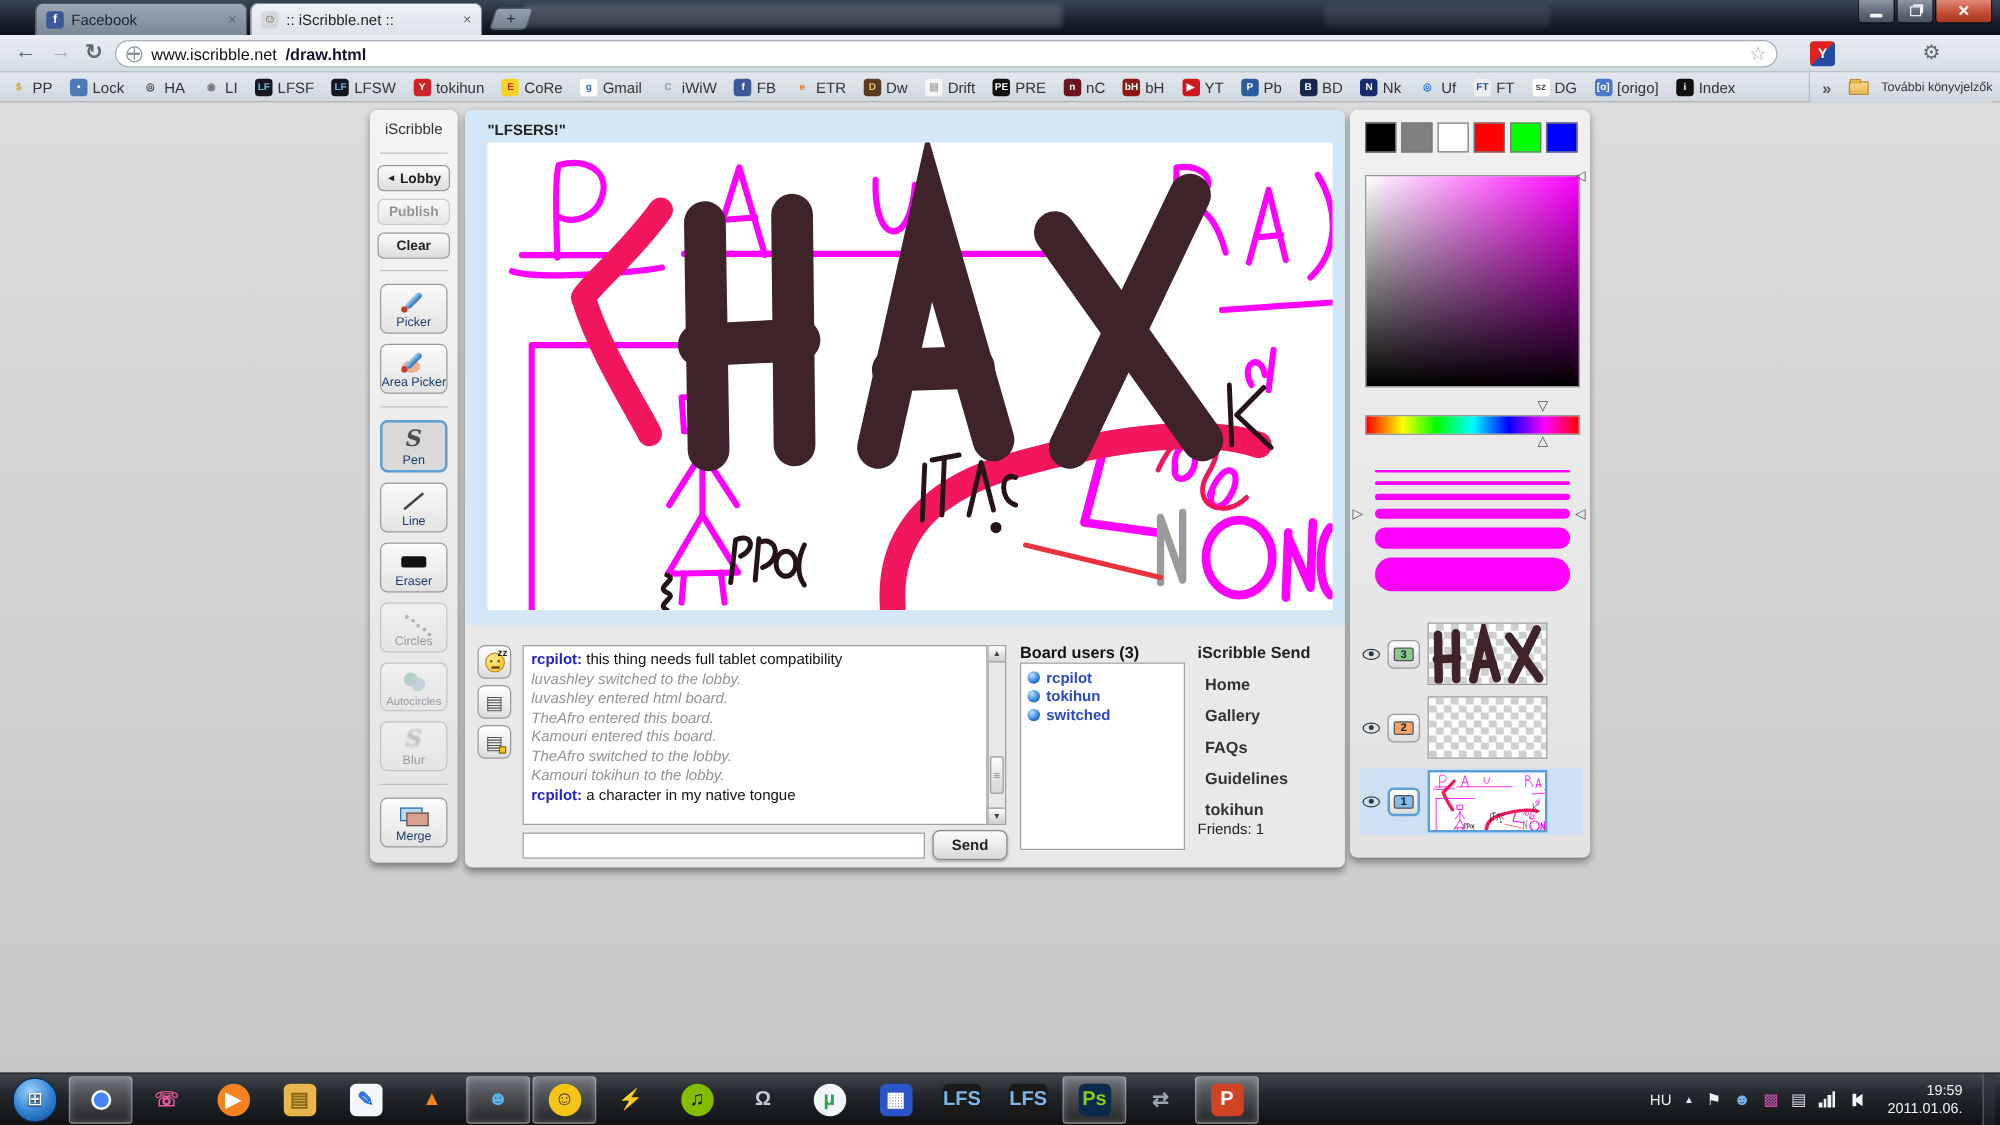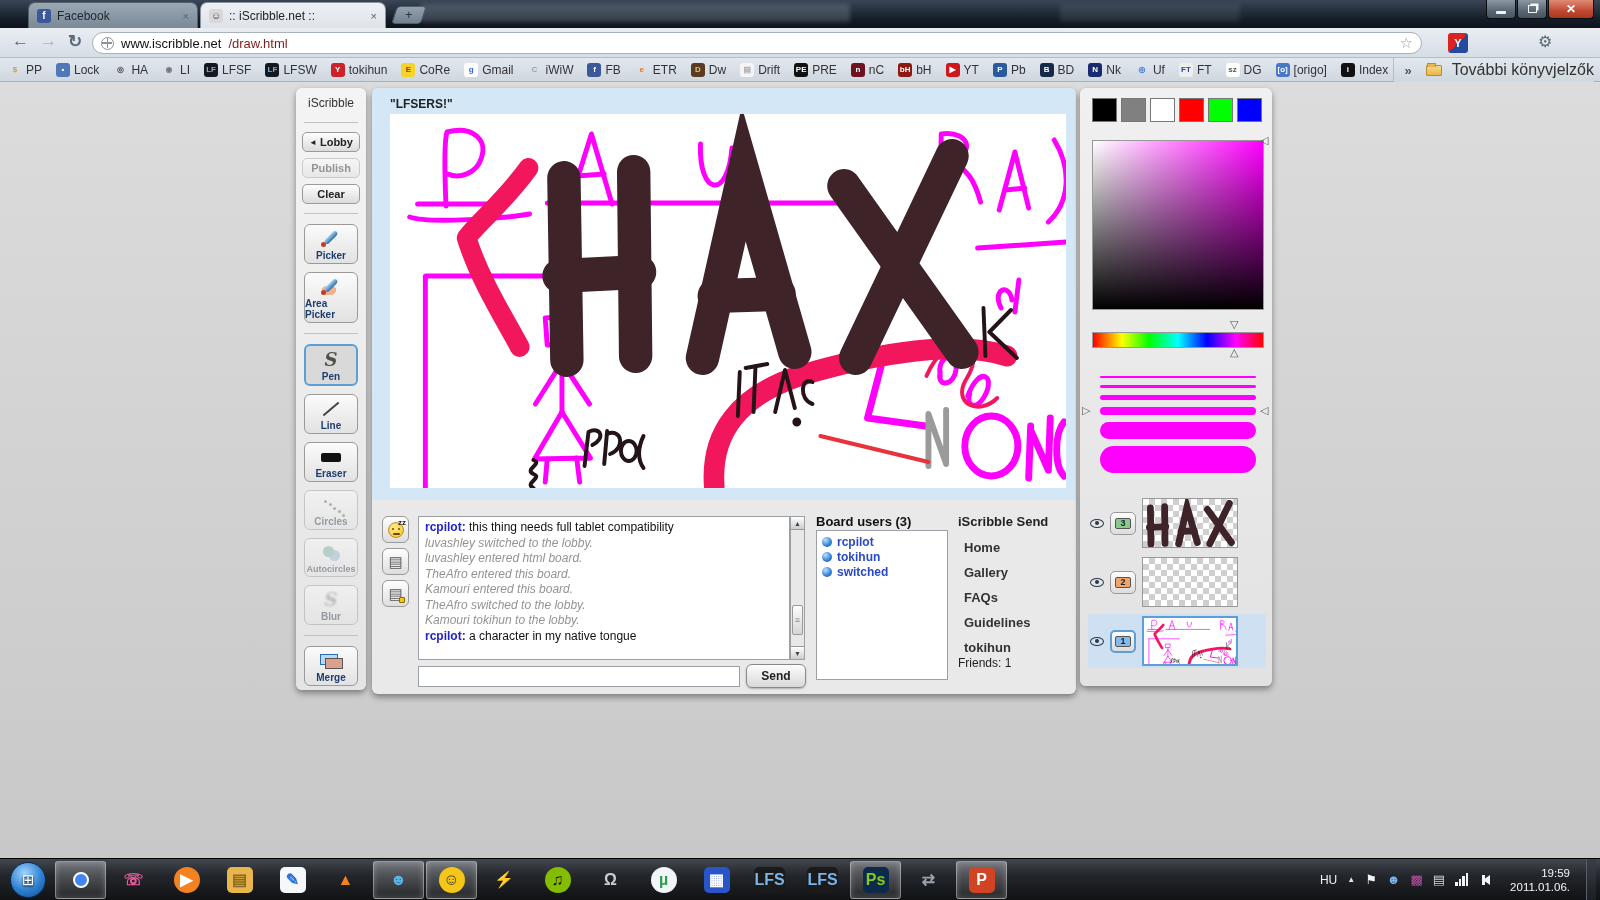--- a/index.html
+++ b/index.html
@@ -37,62 +37,62 @@
   #toolbar { left:0; top:28px; width:1600px; height:30px;
     background:linear-gradient(#eaeef3,#d5dde5); border-bottom:1px solid #b4bcc4; }
   .navico { position:absolute; top:3px; font-size:17px; font-weight:bold; color:#5a6a78; }
   #addressbar { position:absolute; left:92px; top:4px; width:1330px; height:22px;
     background:#fff; border:1px solid #a9b2ba; border-radius:12px;
     display:flex; align-items:center; padding:0 8px; gap:7px; }
   .globe { width:13px; height:13px; border:1.5px solid #8a949e; border-radius:50%; position:relative; }
   .globe:before { content:""; position:absolute; left:0; top:4.5px; width:10px; height:1.5px; background:#8a949e; }
   .globe:after { content:""; position:absolute; left:4.5px; top:0; width:1.5px; height:10px; background:#8a949e; }
   #addressbar .url { font-size:13px; color:#111; }
-  #addressbar .urlpath { font-size:13px; color:#7f1d1d; }
+  #addressbar .urlpath { font-size:13px; color:#0f172a;font-weight:bold; }
   #addressbar .star { margin-left:auto; color:#9aa4ae; font-size:15px; }
   .extchip { position:absolute; left:1448px; top:5px; width:20px; height:20px; border-radius:3px;
     background:linear-gradient(135deg,#d22 50%,#234a9e 50%); color:#fff; font-size:11px;
     font-weight:bold; text-align:center; line-height:20px; }
   .wrench { position:absolute; left:1538px; top:4px; color:#5c6874; font-size:16px; }
 
   #bookmarksbar { left:0; top:58px; width:1600px; height:24px;
     background:linear-gradient(#e2e8ee,#cfd7df); border-bottom:1px solid #a8b0b8;
     display:flex; align-items:center; padding:0 8px; gap:14px; overflow:hidden; }
   .bm { display:flex; align-items:center; gap:4px; font-size:12px; color:#333; white-space:nowrap; }
   .bm .chip { min-width:14px; height:14px; border-radius:3px; font-size:8px; font-weight:bold;
     display:flex; align-items:center; justify-content:center; padding:0 1px; }
   #bm-right { position:absolute; right:6px; top:58px; height:24px; display:flex;
     align-items:center; gap:10px; padding-left:10px; border-left:1px solid #b6bec6;
     background:linear-gradient(#e2e8ee,#cfd7df); }
   #bm-overflow { font-size:13px; color:#555; font-weight:bold; margin-right:4px; }
   .folder { width:16px; height:11px; background:linear-gradient(#f7d98a,#e8b64c);
     border:1px solid #b98d2f; border-radius:1px; position:relative; }
   .folder:before { content:""; position:absolute; top:-3px; left:0; width:7px; height:3px;
     background:#e8b64c; border:1px solid #b98d2f; border-bottom:none; border-radius:1px 1px 0 0; }
-  #bm-more { font-size:16px; color:#333; }
+  #bm-more { font-size:10px; color:#333; }
 
   
   #page { left:0; top:82px; width:1600px; height:776px;
     background:linear-gradient(#dcdcdc,#c8c8c8); }
   .card { position:absolute; background:#ececec; border-radius:6px;
     box-shadow:0 3px 6px rgba(0,0,0,.4); }
 
   
   #tools { left:296px; top:6px; width:70px; height:602px;
     background:linear-gradient(#f4f4f4,#e4e4e4); display:flex; flex-direction:column;
     align-items:center; padding-top:8px; }
   #tools .title { font-size:12px; color:#333; margin-bottom:6px; }
   .hr { width:54px; border-top:1px solid #c2c2c2; margin:6px 0; }
   .tbtn { width:58px; height:21px; margin:3px 0; border:1px solid #9a9a9a; border-radius:5px;
     background:linear-gradient(#fdfdfd,#dcdcdc); font-size:11px; font-weight:bold; color:#222;
     display:flex; align-items:center; justify-content:center; gap:3px; }
   .ibtn { width:54px; margin:4px 0; border:1px solid #9a9a9a; border-radius:6px;
     background:linear-gradient(#fbfbfb,#e2e2e2); display:flex; flex-direction:column;
     align-items:center; justify-content:flex-end; padding:3px 0 2px; }
-  .ibtn .lab { font-size:10px; font-weight:bold; color:#1d3d6e; }
+  .ibtn .lab { font-size:10px; font-weight:normal; color:#1d3d6e; }
   .ibtn.selected { border:2px solid #5b9fd6; background:#d9d9d9; }
   .disabled { opacity:.45; filter:grayscale(.6); }
   .icn { height:22px; display:flex; align-items:center; justify-content:center; position:relative; width:40px; }
   .icon-picker:before { content:""; position:absolute; width:16px; height:5px; border-radius:3px;
     background:linear-gradient(#9fd0f0,#2e6fb2); transform:rotate(-45deg); left:12px; top:7px; }
   .icon-picker:after { content:""; position:absolute; width:5px; height:5px; border-radius:50%;
     background:#c23a2a; left:10px; top:14px; }
   .icon-area { background:radial-gradient(ellipse 12px 8px at 45% 65%, #f0b28e 60%, transparent 61%); }
   .sglyph { font-family:"DejaVu Serif", serif; font-style:italic; font-weight:bold;
     font-size:18px; color:#4c524a; line-height:20px; }

